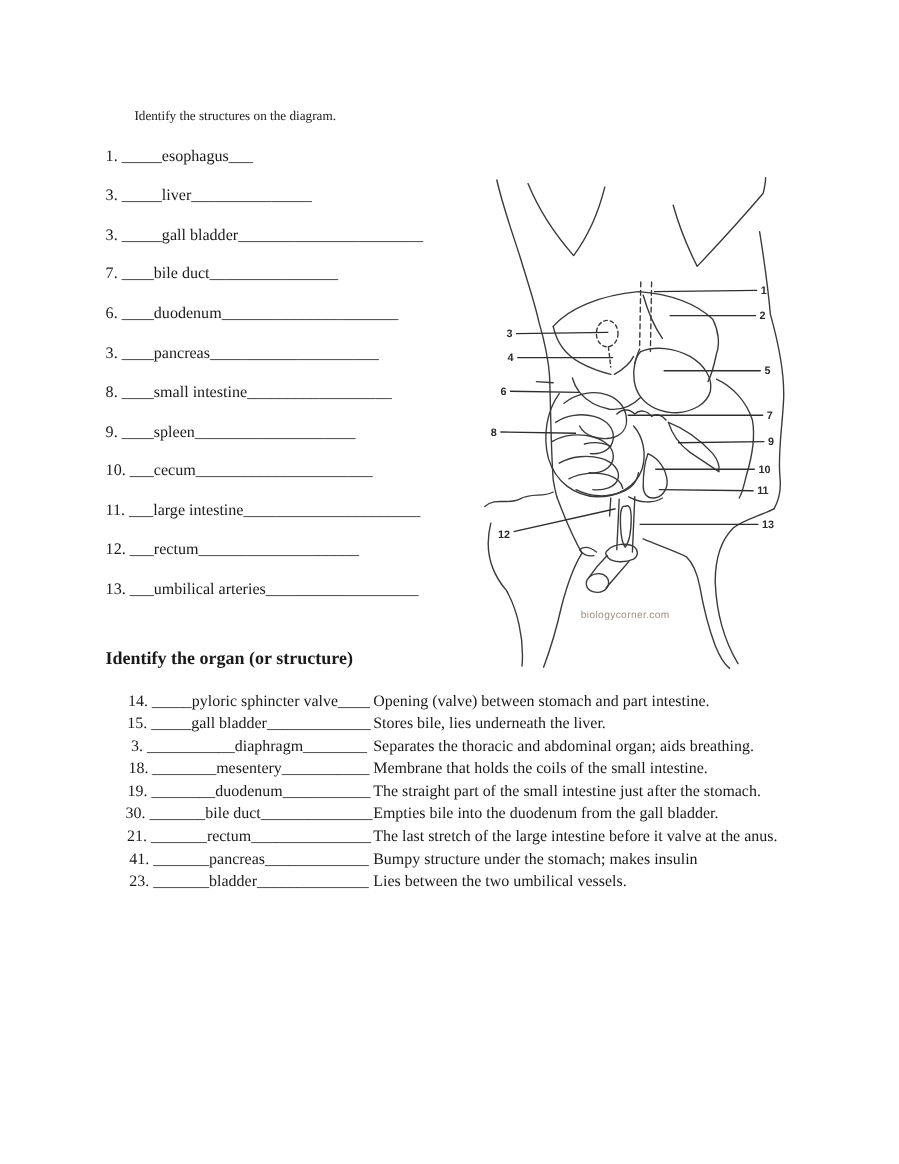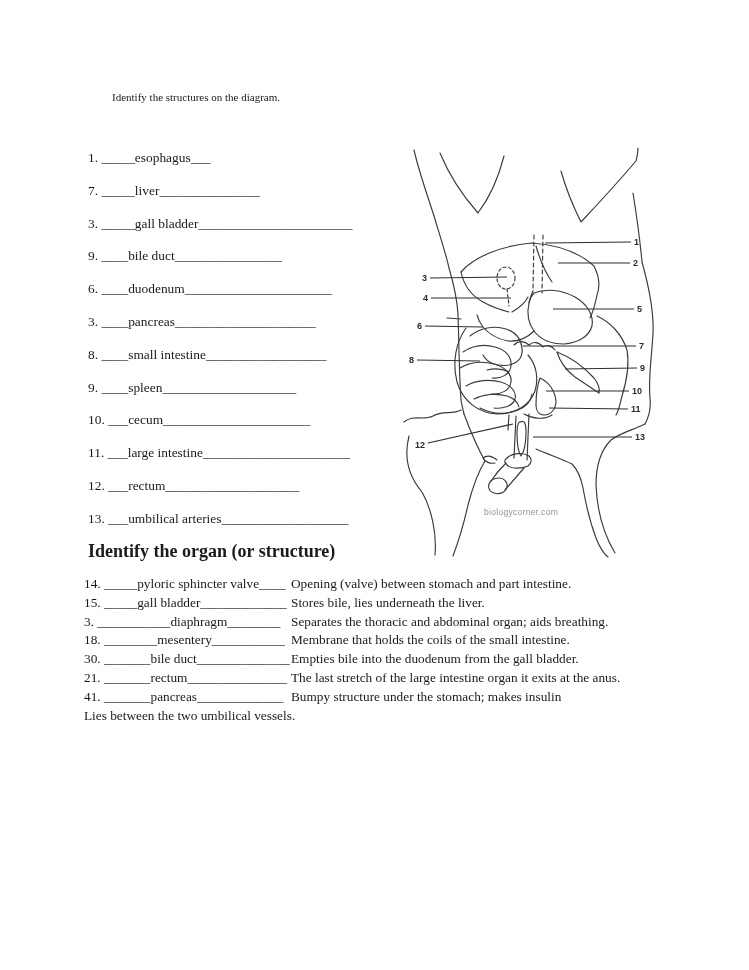--- a/index.html
+++ b/index.html
@@ -1,47 +1,47 @@
 <!DOCTYPE html>
 <html><head>
 <meta charset="utf-8">
 <style>
   html,body{margin:0;padding:0;background:#ffffff;}
   .sheet{
     position:relative; width:749px; height:970px; background:#ffffff;
     font-family:"Liberation Serif", serif; color:#1a1a1a; overflow:hidden;
   }
   .h1a{position:absolute; left:88px; top:91px; font-size:11px; font-weight:normal; white-space:nowrap;margin-left:24px;}
-  .h1b{position:absolute; left:88px; top:541px; font-size:18px; font-weight:bold; white-space:nowrap;}
-  .qlist{position:absolute; left:88px; top:123px;margin-top:28px;}
+  .h1b{position:absolute; left:88px; top:541px; font-size:15px; font-weight:bold; white-space:nowrap;}
+  .qlist{position:absolute; left:88px; top:123px;}
   .qlist .q{display:block; height:32.8px; line-height:14px; font-size:13.4px; white-space:nowrap;}
-  .olist{position:absolute; left:84px; top:577px;}
+  .olist{position:absolute; left:104px; top:577px;text-align:center;}
   .orow{display:flex; height:18.8px; line-height:14px; font-size:13.3px; white-space:nowrap;}
   .orow .ans{display:inline-block; width:207px; flex:0 0 auto; white-space:nowrap;}
   .orow .desc{white-space:nowrap;}
   .diagram{position:absolute; left:398px; top:140px; width:300px; height:425px;}
   .art{stroke:#3a3a3a; stroke-width:1.15; fill:none; stroke-linecap:round; stroke-linejoin:round;}
   .dash{stroke-dasharray:4 3;}
   .dash2{stroke-dasharray:3 2.5;}
   .leader{stroke:#2e2e2e; stroke-width:1.2;}
   .lbl{font-family:"Liberation Sans", sans-serif; font-size:9px; font-weight:bold; fill:#2b2b2b;}
   .wm{font-family:"Liberation Sans", sans-serif; font-size:8.5px; fill:#9c9183; letter-spacing:0.3px;}
 </style>
 </head>
 <body>
 
 <div class="sheet">
 
   <div class="h1a">Identify the structures on the diagram.</div>
 
   <div class="qlist">
     <span class="q">1. _____esophagus___</span>
-    <span class="q">7. _____liver_______________</span>
+    <span class="q">3. _____liver_______________</span>
     <span class="q">3. _____gall bladder_______________________</span>
-    <span class="q">9. ____bile duct________________</span>
+    <span class="q">7. ____bile duct________________</span>
     <span class="q">6. ____duodenum______________________</span>
     <span class="q">3. ____pancreas_____________________</span>
     <span class="q">8. ____small intestine__________________</span>
     <span class="q">9. ____spleen____________________</span>
     <span class="q">10. ___cecum______________________</span>
     <span class="q">11. ___large intestine______________________</span>
     <span class="q">12. ___rectum____________________</span>
     <span class="q">13. ___umbilical arteries___________________</span>
   </div>
 
@@ -58,32 +58,37 @@
       </div>
     <div class="orow">
         <span class="ans">3. ___________diaphragm________</span>
         <span class="desc">Separates the thoracic and abdominal organ; aids breathing.</span>
       </div>
     <div class="orow">
         <span class="ans">18. ________mesentery___________</span>
         <span class="desc">Membrane that holds the coils of the small intestine.</span>
       </div>
     <div class="orow">
+        <span class="ans">19. ________duodenum___________</span>
+        <span class="desc">The straight part of the small intestine just after the stomach.</span>
+      </div>
+    <div class="orow">
         <span class="ans">30. _______bile duct______________</span>
         <span class="desc">Empties bile into the duodenum from the gall bladder.</span>
       </div>
     <div class="orow">
         <span class="ans">21. _______rectum_______________</span>
-        <span class="desc">The last stretch of the large intestine organ it exits at the anus.</span>
+        <span class="desc">The last stretch of the large intestine before it valve at the anus.</span>
       </div>
     <div class="orow">
         <span class="ans">41. _______pancreas_____________</span>
         <span class="desc">Bumpy structure under the stomach; makes insulin</span>
       </div>
     <div class="orow">
+        <span class="ans">23. _______bladder______________</span>
         <span class="desc">Lies between the two umbilical vessels.</span>
       </div>
   </div>
 
   <svg class="diagram" viewBox="398 140 300 425" aria-hidden="true">
 
     <g class="art">
       <path d="M414,150 C419,172 427,194 434,216 C440,236 446,254 449,268 C454,285 457,298 458,314 C459,342 459,372 461,400 C462,406 463,410 464,414"></path>
       <path d="M440,153 C449,175 463,196 478,213 C490,197 499,176 504,156"></path>
       <path d="M561,171 C566,189 573,206 581,222 C597,205 619,181 636,161 C637,157 638,152 638,148"></path>

